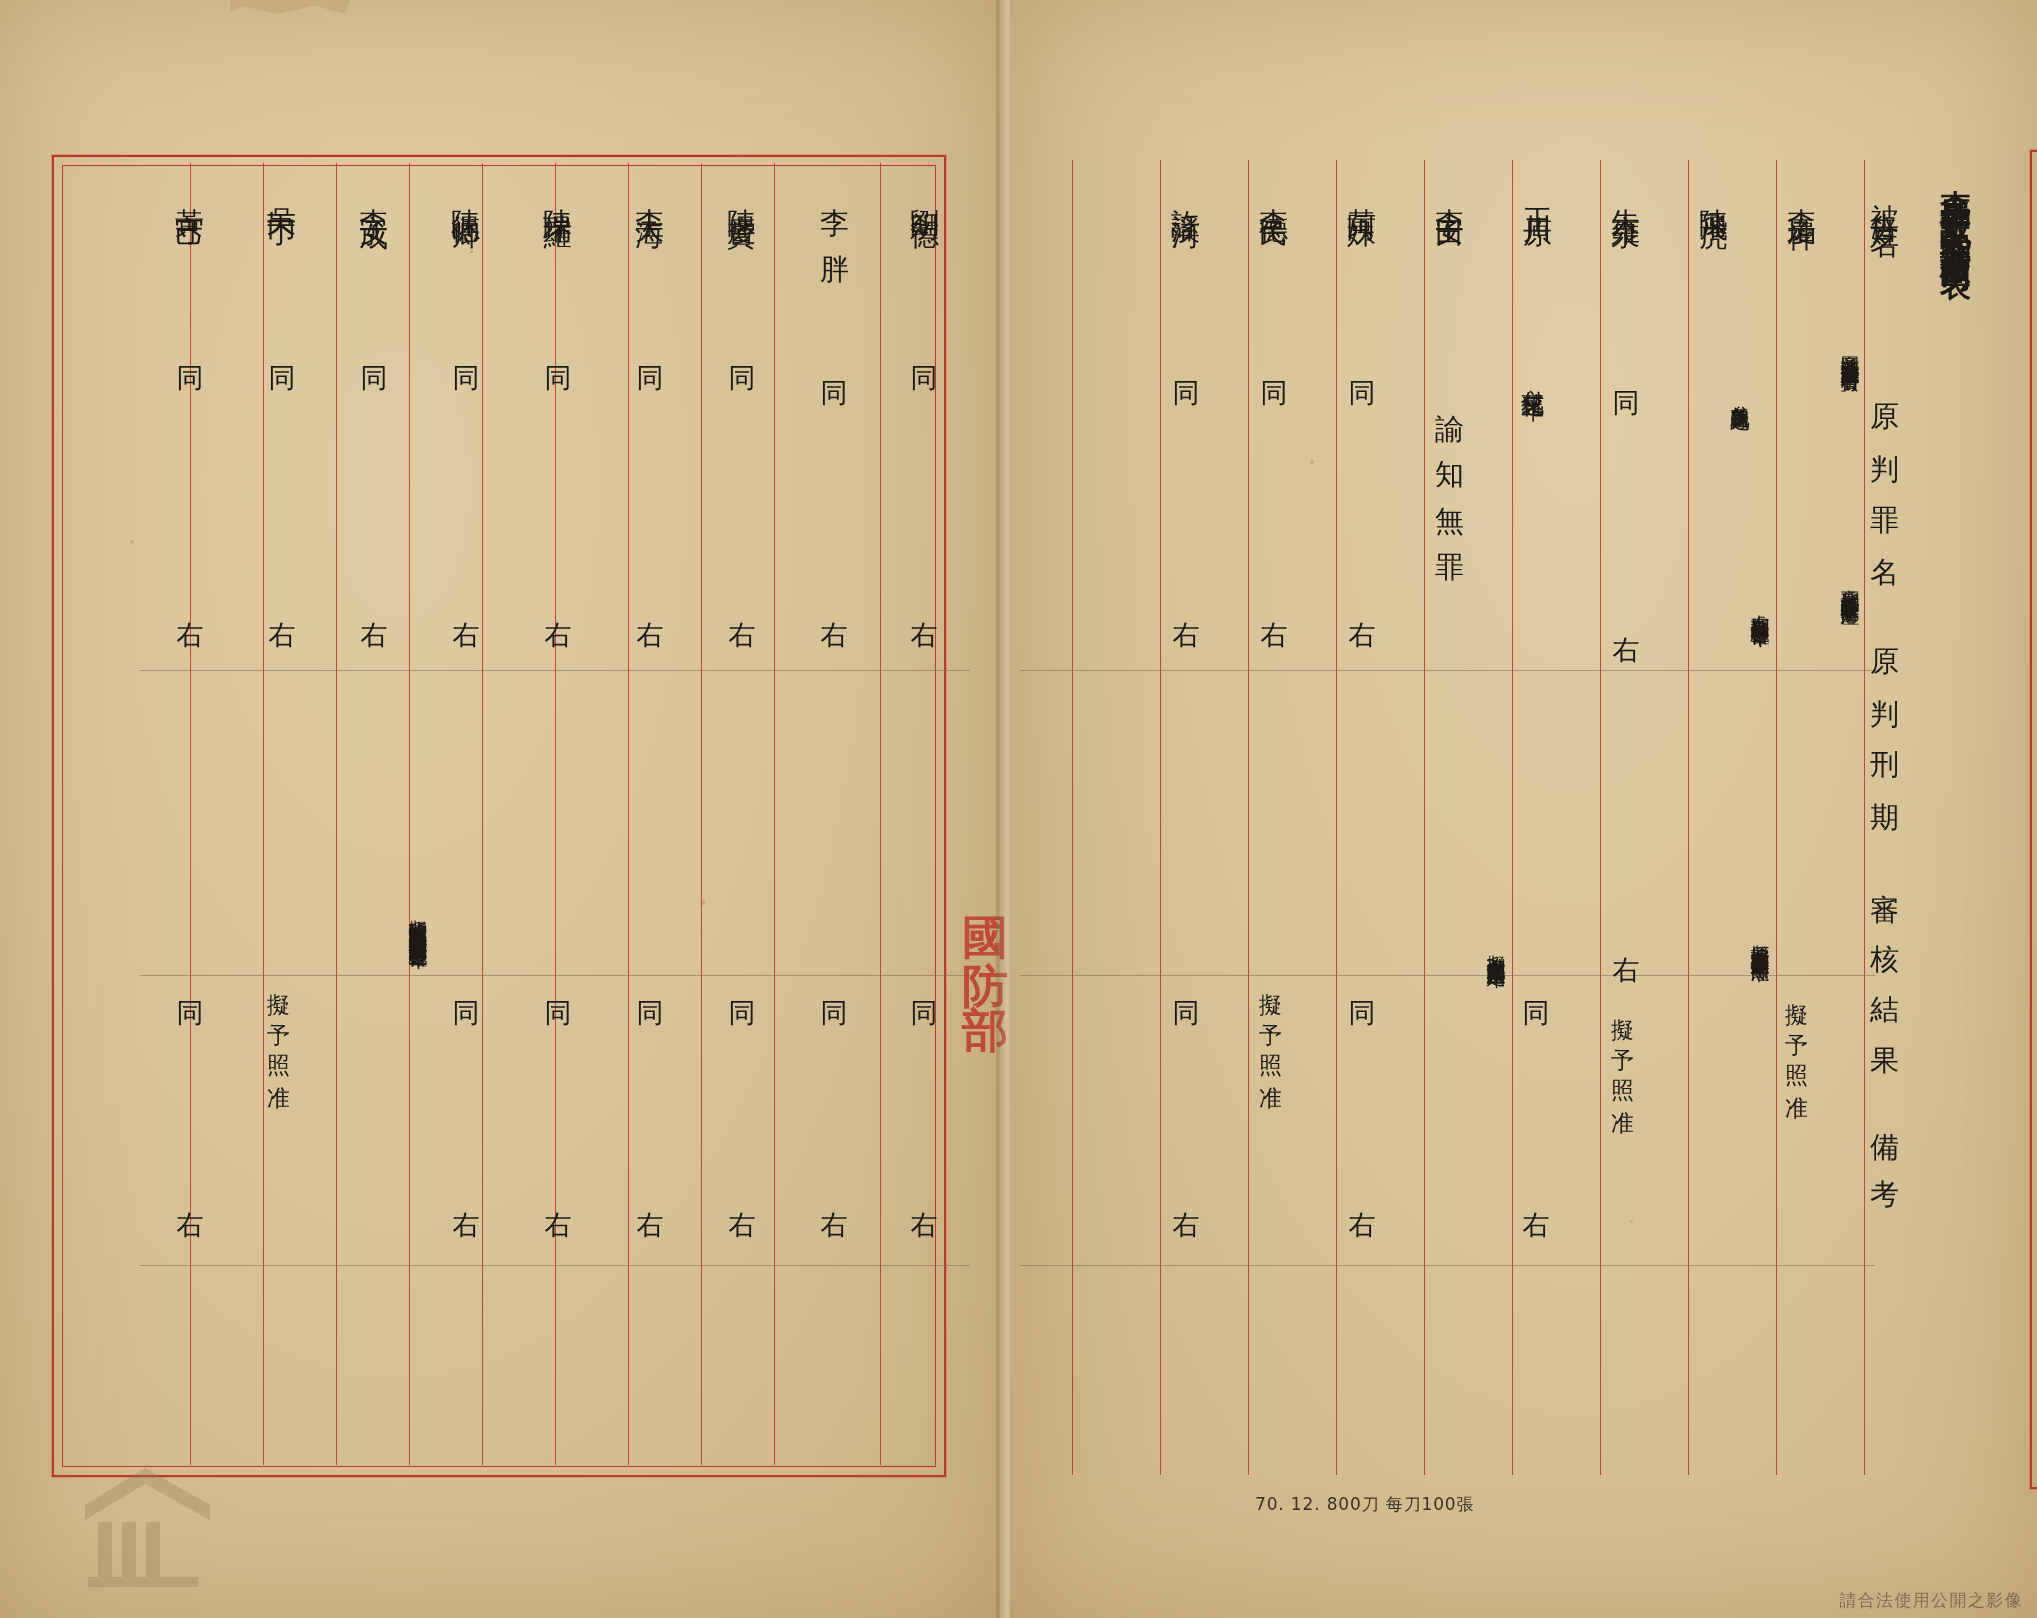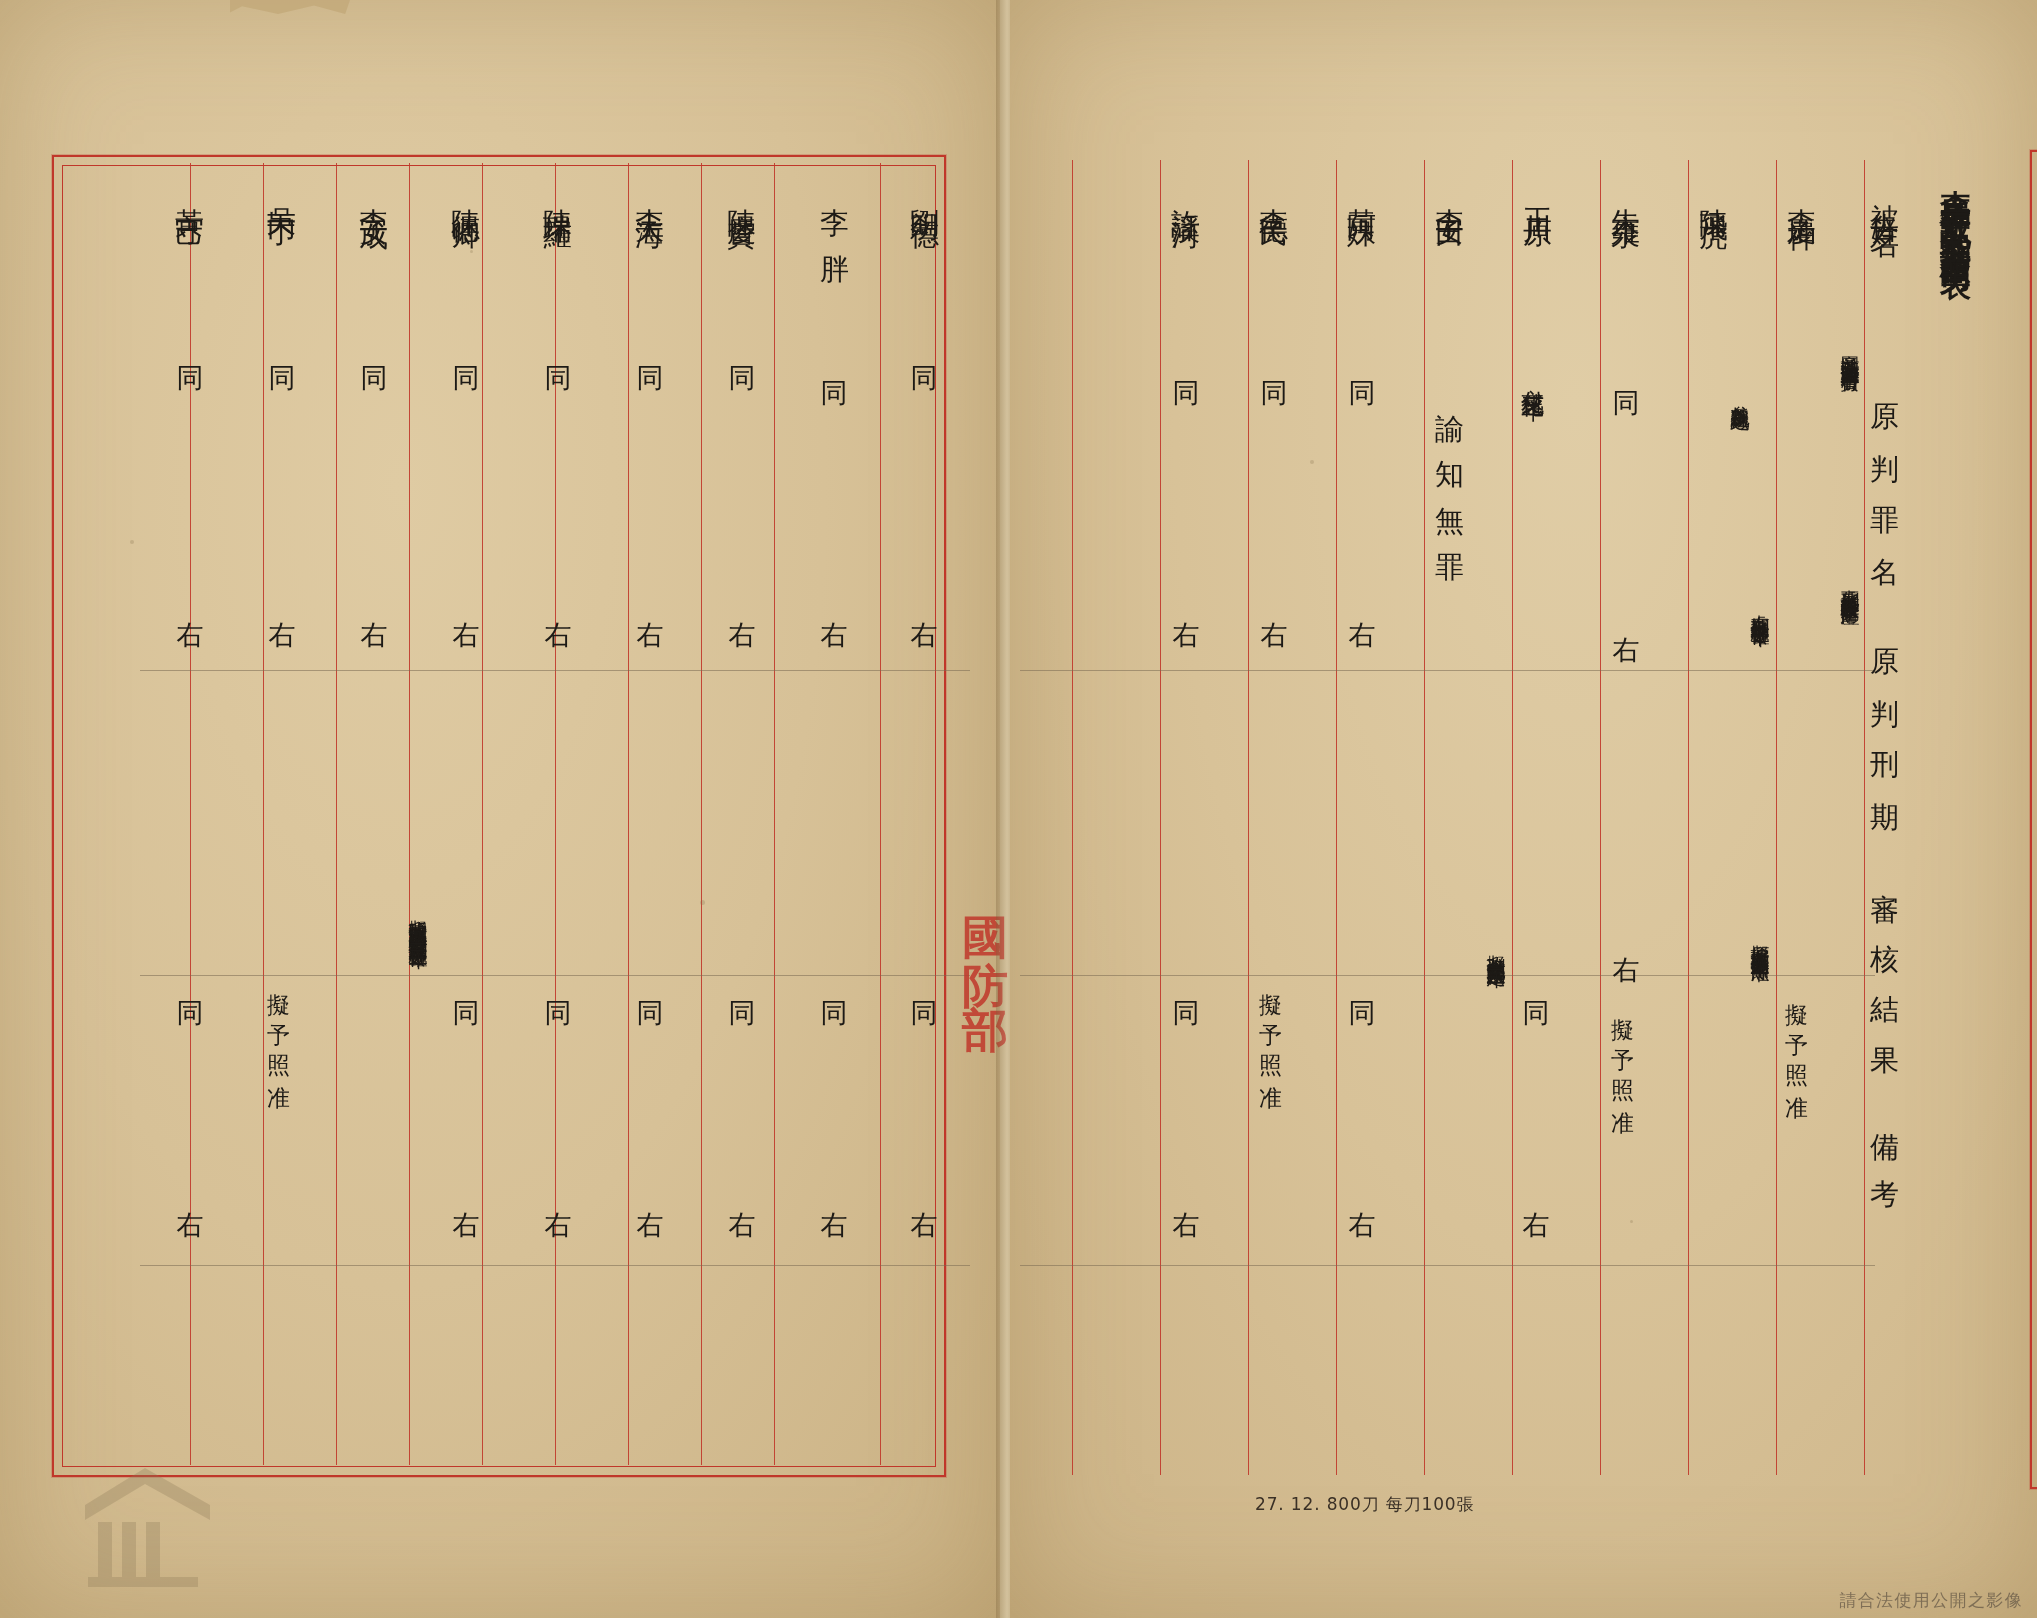--- a/index.html
+++ b/index.html
@@ -257,19 +257,19 @@
   <div class="col c-you" style="left:246px;top:360px;">同</div>
   <div class="col c-you" style="left:246px;top:600px;">右</div>
   <div class="col c-mid" style="left:246px;top:975px;">擬 予 照 准</div>
 
   <div class="col c-name" style="left:156px;top:185px;">許溪河</div>
   <div class="col c-you" style="left:158px;top:360px;">同</div>
   <div class="col c-you" style="left:158px;top:600px;">右</div>
   <div class="col c-you" style="left:158px;top:980px;">同</div>
   <div class="col c-you" style="left:158px;top:1190px;">右</div>
 
-  <div class="footer-print" style="left:245px;top:1493px;">27. 12. 800刀 每刀100張</div>
+  <div class="footer-print" style="left:245px;top:1493px;">70. 12. 800刀 每刀100張</div>
 
   <div class="speck" style="left:300px;top:460px;width:4px;height:4px;"></div>
   <div class="speck" style="left:620px;top:1220px;width:3px;height:3px;"></div>
 </div>
 
 <div class="bottom-note">請合法使用公開之影像</div>
 
 </body></html>

